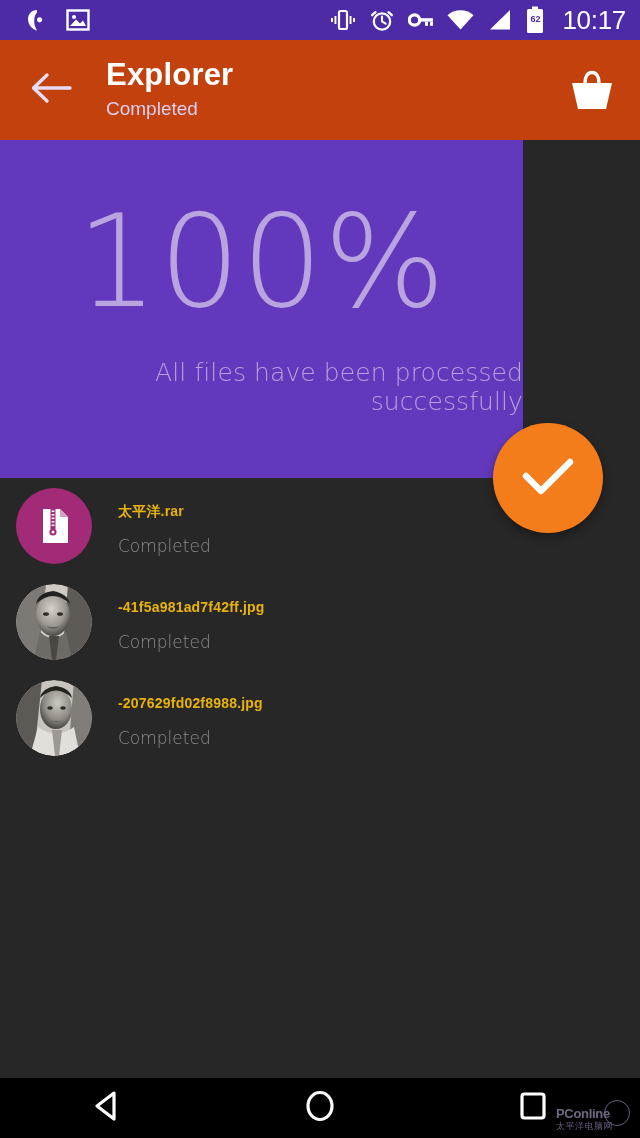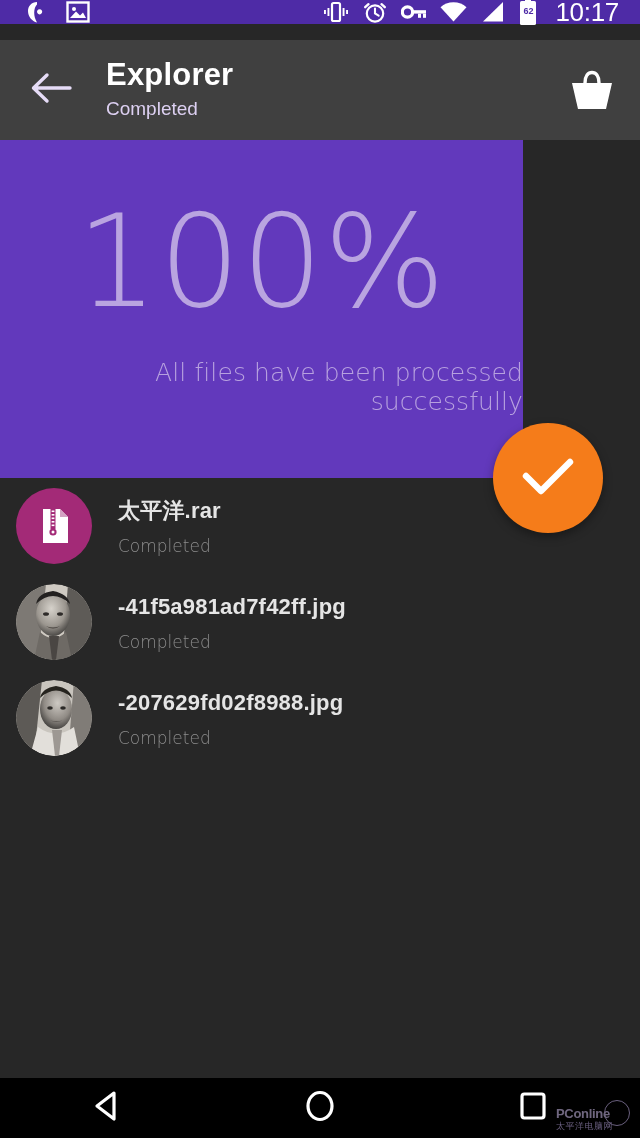--- a/index.html
+++ b/index.html
@@ -18,25 +18,25 @@
     height: 1138px;
     background: #272727;
     overflow: hidden;
   }
 
   
   .status-bar {
     position: absolute;
     top: 0; left: 0;
     width: 640px;
-    height: 24px;
+    height: 40px;
     background: #4e2ba6;
     display: flex;
     align-items: center;
-    padding: 0 21px 0 26px;
+    padding: 0 14px 0 26px;
   }
   .status-left {
     display: flex;
     align-items: center;
     gap: 18px;
   }
   .status-right {
     margin-left: auto;
     display: flex;
     align-items: center;
@@ -66,21 +66,21 @@
     line-height: 1;
   }
   .batt-wrap { position: relative; width: 20px; height: 28px; }
 
   
   .appbar {
     position: absolute;
     top: 40px; left: 0;
     width: 640px;
     height: 100px;
-    background: #404040;
+    background: #c2410c;
   }
   .back-btn {
     position: absolute;
     left: 26px;
     top: 28px;
     width: 48px;
     height: 44px;
     display: flex;
     align-items: center;
     justify-content: center;
@@ -192,22 +192,22 @@
     justify-content: center;
   }
   .thumb.zip { background: #a32a77; }
   .row-text {
     margin-left: 26px;
     display: flex;
     flex-direction: column;
     justify-content: center;
   }
   .fname {
-    color: #e5e5e5;
-    font-size: 22px;
+    color: #eab308;
+    font-size: 14px;
     font-weight: bold;
     letter-spacing: 0.2px;
     line-height: 28px;
   }
   .fstatus {
     color: #8c8c8c;
     font-size: 17px;
     font-weight: 300;
     margin-top: 11px;
     line-height: 20px;

